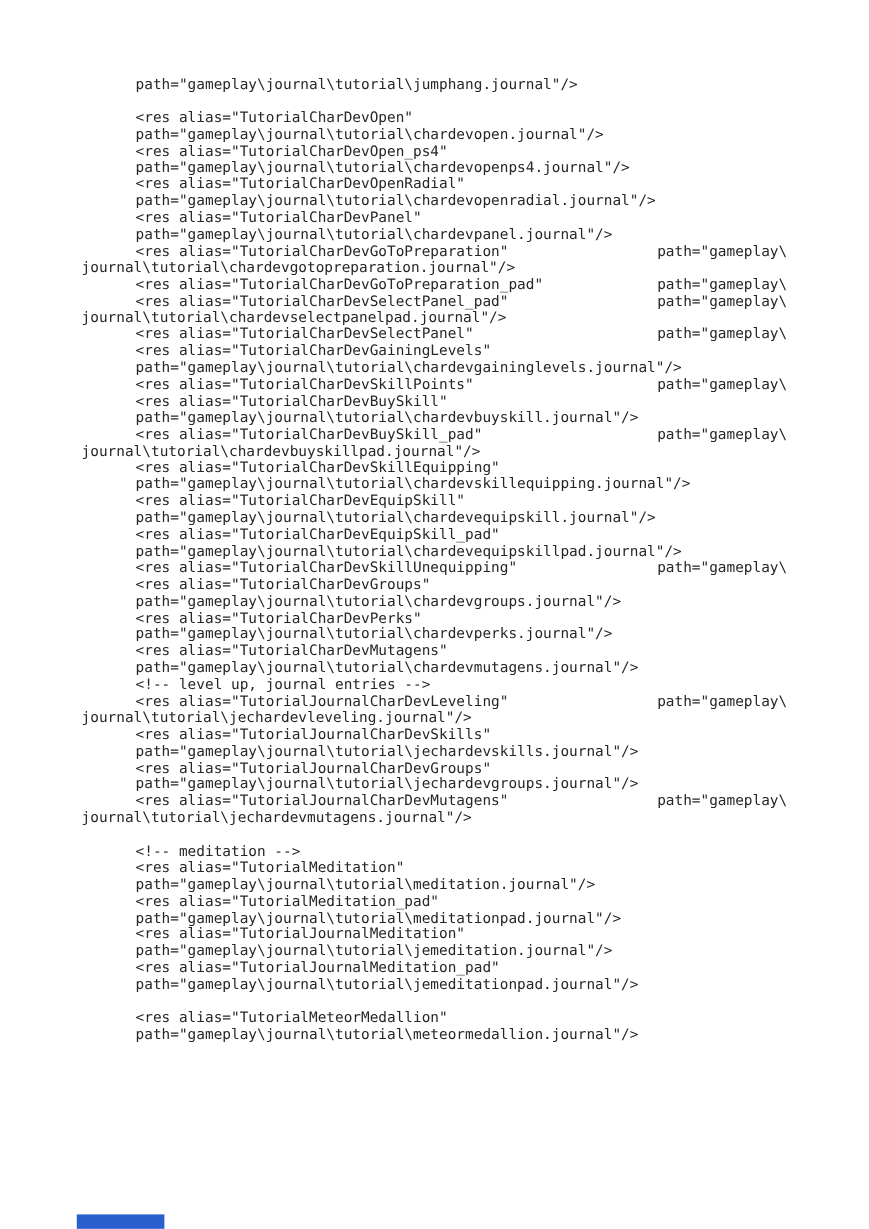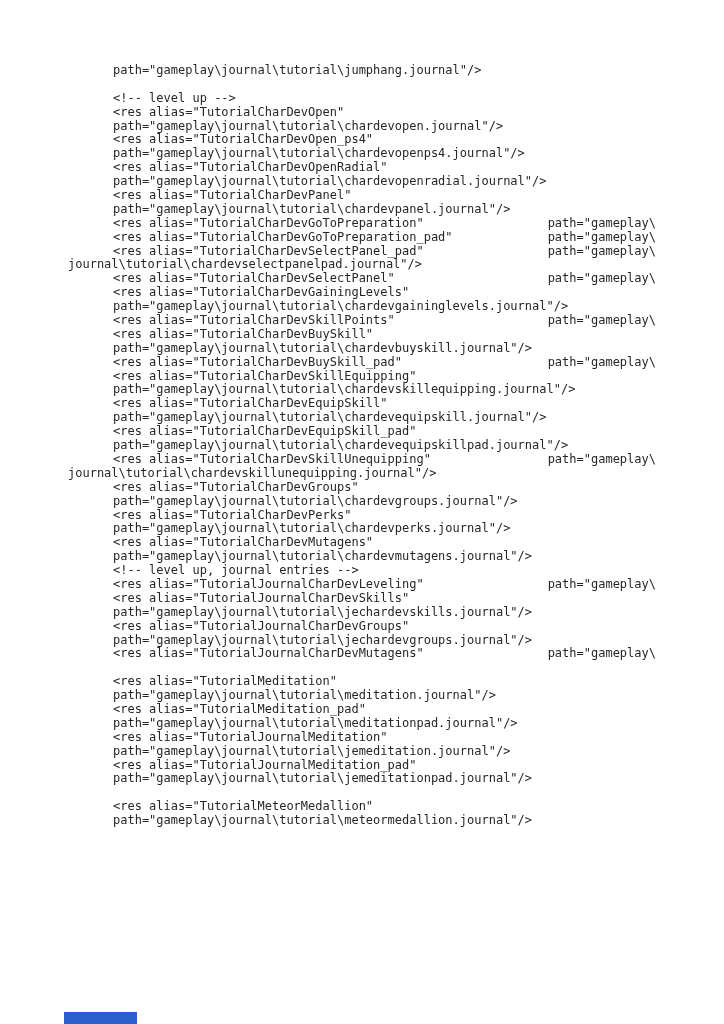--- a/index.html
+++ b/index.html
@@ -46,62 +46,65 @@
     height: 12px;
   }
 </style>
 </head>
 <body style="background: rgb(255, 255, 255);">
 
 <div class="page">
   <div id="doc-lines" style="color: rgb(38, 38, 38);">
       <div class="line ind">path="gameplay\journal\tutorial\jumphang.journal"/&gt;</div>
       <div class="line">&nbsp;</div>
-      <div class="line ind">&lt;!-- level up --&gt;</div>
       <div class="line ind">&lt;res alias="TutorialCharDevOpen"</div>
       <div class="line ind">path="gameplay\journal\tutorial\chardevopen.journal"/&gt;</div>
       <div class="line ind">&lt;res alias="TutorialCharDevOpen_ps4"</div>
       <div class="line ind">path="gameplay\journal\tutorial\chardevopenps4.journal"/&gt;</div>
       <div class="line ind">&lt;res alias="TutorialCharDevOpenRadial"</div>
       <div class="line ind">path="gameplay\journal\tutorial\chardevopenradial.journal"/&gt;</div>
       <div class="line ind">&lt;res alias="TutorialCharDevPanel"</div>
       <div class="line ind">path="gameplay\journal\tutorial\chardevpanel.journal"/&gt;</div>
       <div class="line ind split"><span>&lt;res alias="TutorialCharDevGoToPreparation"</span><span>path="gameplay\</span></div>
+      <div class="line">journal\tutorial\chardevgotopreparation.journal"/&gt;</div>
       <div class="line ind split"><span>&lt;res alias="TutorialCharDevGoToPreparation_pad"</span><span>path="gameplay\</span></div>
       <div class="line ind split"><span>&lt;res alias="TutorialCharDevSelectPanel_pad"</span><span>path="gameplay\</span></div>
       <div class="line">journal\tutorial\chardevselectpanelpad.journal"/&gt;</div>
       <div class="line ind split"><span>&lt;res alias="TutorialCharDevSelectPanel"</span><span>path="gameplay\</span></div>
       <div class="line ind">&lt;res alias="TutorialCharDevGainingLevels"</div>
       <div class="line ind">path="gameplay\journal\tutorial\chardevgaininglevels.journal"/&gt;</div>
       <div class="line ind split"><span>&lt;res alias="TutorialCharDevSkillPoints"</span><span>path="gameplay\</span></div>
       <div class="line ind">&lt;res alias="TutorialCharDevBuySkill"</div>
       <div class="line ind">path="gameplay\journal\tutorial\chardevbuyskill.journal"/&gt;</div>
       <div class="line ind split"><span>&lt;res alias="TutorialCharDevBuySkill_pad"</span><span>path="gameplay\</span></div>
+      <div class="line">journal\tutorial\chardevbuyskillpad.journal"/&gt;</div>
       <div class="line ind">&lt;res alias="TutorialCharDevSkillEquipping"</div>
       <div class="line ind">path="gameplay\journal\tutorial\chardevskillequipping.journal"/&gt;</div>
       <div class="line ind">&lt;res alias="TutorialCharDevEquipSkill"</div>
       <div class="line ind">path="gameplay\journal\tutorial\chardevequipskill.journal"/&gt;</div>
       <div class="line ind">&lt;res alias="TutorialCharDevEquipSkill_pad"</div>
       <div class="line ind">path="gameplay\journal\tutorial\chardevequipskillpad.journal"/&gt;</div>
       <div class="line ind split"><span>&lt;res alias="TutorialCharDevSkillUnequipping"</span><span>path="gameplay\</span></div>
-      <div class="line">journal\tutorial\chardevskillunequipping.journal"/&gt;</div>
       <div class="line ind">&lt;res alias="TutorialCharDevGroups"</div>
       <div class="line ind">path="gameplay\journal\tutorial\chardevgroups.journal"/&gt;</div>
       <div class="line ind">&lt;res alias="TutorialCharDevPerks"</div>
       <div class="line ind">path="gameplay\journal\tutorial\chardevperks.journal"/&gt;</div>
       <div class="line ind">&lt;res alias="TutorialCharDevMutagens"</div>
       <div class="line ind">path="gameplay\journal\tutorial\chardevmutagens.journal"/&gt;</div>
       <div class="line ind">&lt;!-- level up, journal entries --&gt;</div>
       <div class="line ind split"><span>&lt;res alias="TutorialJournalCharDevLeveling"</span><span>path="gameplay\</span></div>
+      <div class="line">journal\tutorial\jechardevleveling.journal"/&gt;</div>
       <div class="line ind">&lt;res alias="TutorialJournalCharDevSkills"</div>
       <div class="line ind">path="gameplay\journal\tutorial\jechardevskills.journal"/&gt;</div>
       <div class="line ind">&lt;res alias="TutorialJournalCharDevGroups"</div>
       <div class="line ind">path="gameplay\journal\tutorial\jechardevgroups.journal"/&gt;</div>
       <div class="line ind split"><span>&lt;res alias="TutorialJournalCharDevMutagens"</span><span>path="gameplay\</span></div>
+      <div class="line">journal\tutorial\jechardevmutagens.journal"/&gt;</div>
       <div class="line">&nbsp;</div>
+      <div class="line ind">&lt;!-- meditation --&gt;</div>
       <div class="line ind">&lt;res alias="TutorialMeditation"</div>
       <div class="line ind">path="gameplay\journal\tutorial\meditation.journal"/&gt;</div>
       <div class="line ind">&lt;res alias="TutorialMeditation_pad"</div>
       <div class="line ind">path="gameplay\journal\tutorial\meditationpad.journal"/&gt;</div>
       <div class="line ind">&lt;res alias="TutorialJournalMeditation"</div>
       <div class="line ind">path="gameplay\journal\tutorial\jemeditation.journal"/&gt;</div>
       <div class="line ind">&lt;res alias="TutorialJournalMeditation_pad"</div>
       <div class="line ind">path="gameplay\journal\tutorial\jemeditationpad.journal"/&gt;</div>
       <div class="line">&nbsp;</div>
       <div class="line ind">&lt;res alias="TutorialMeteorMedallion"</div>

